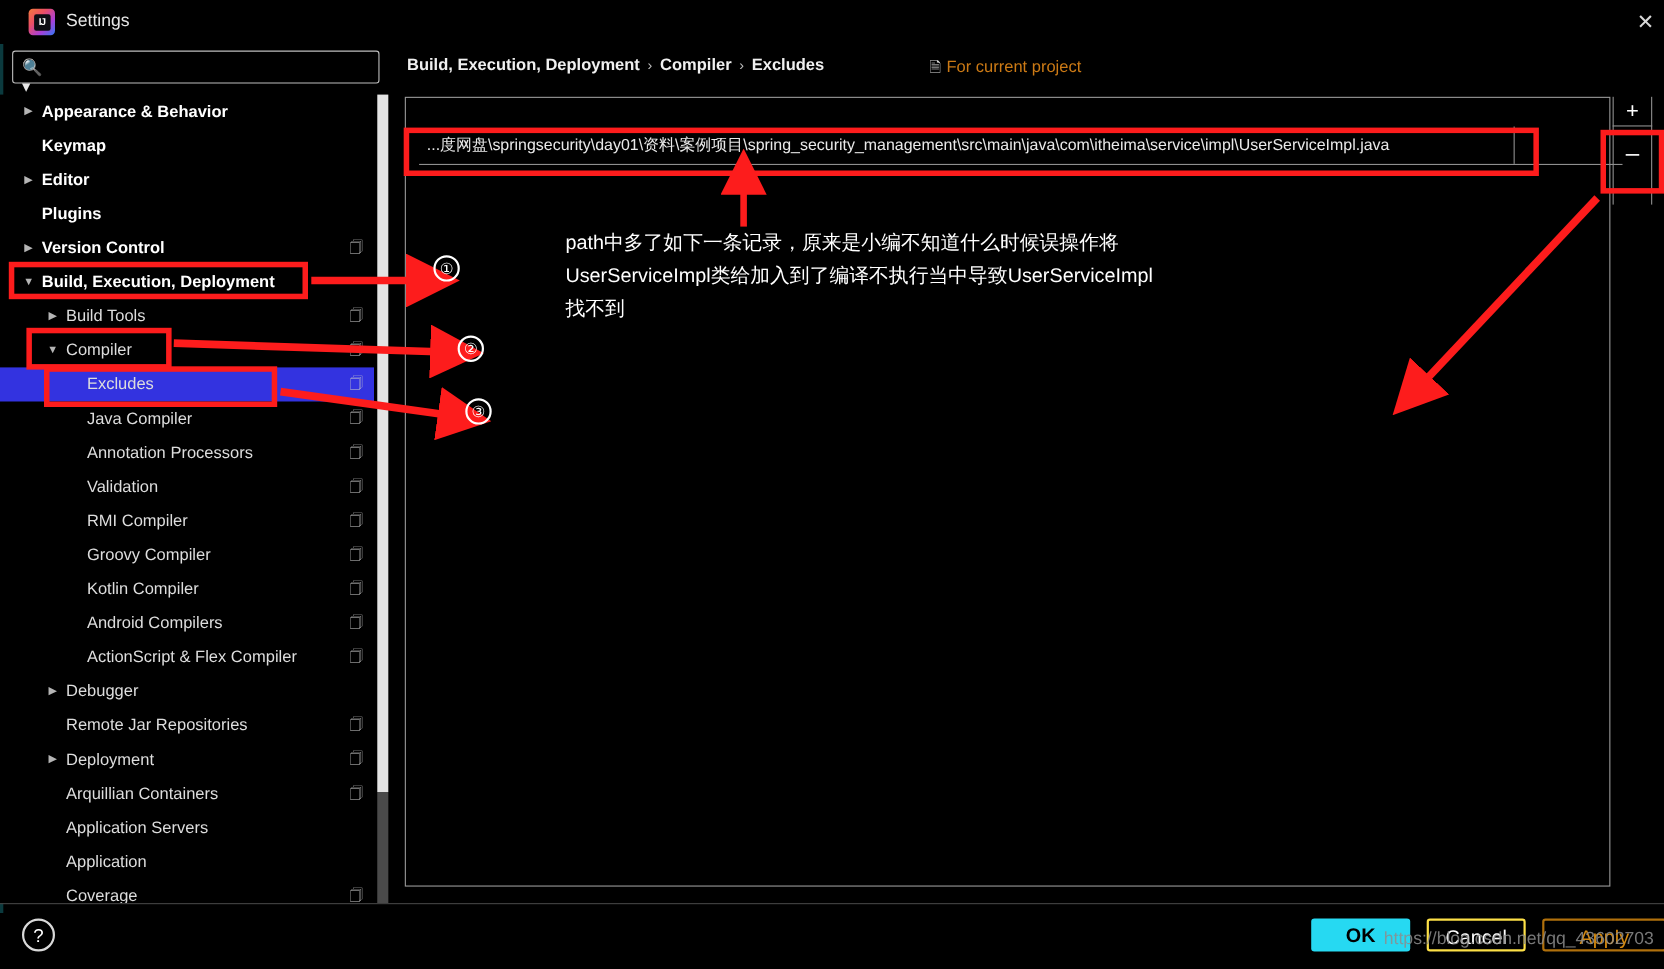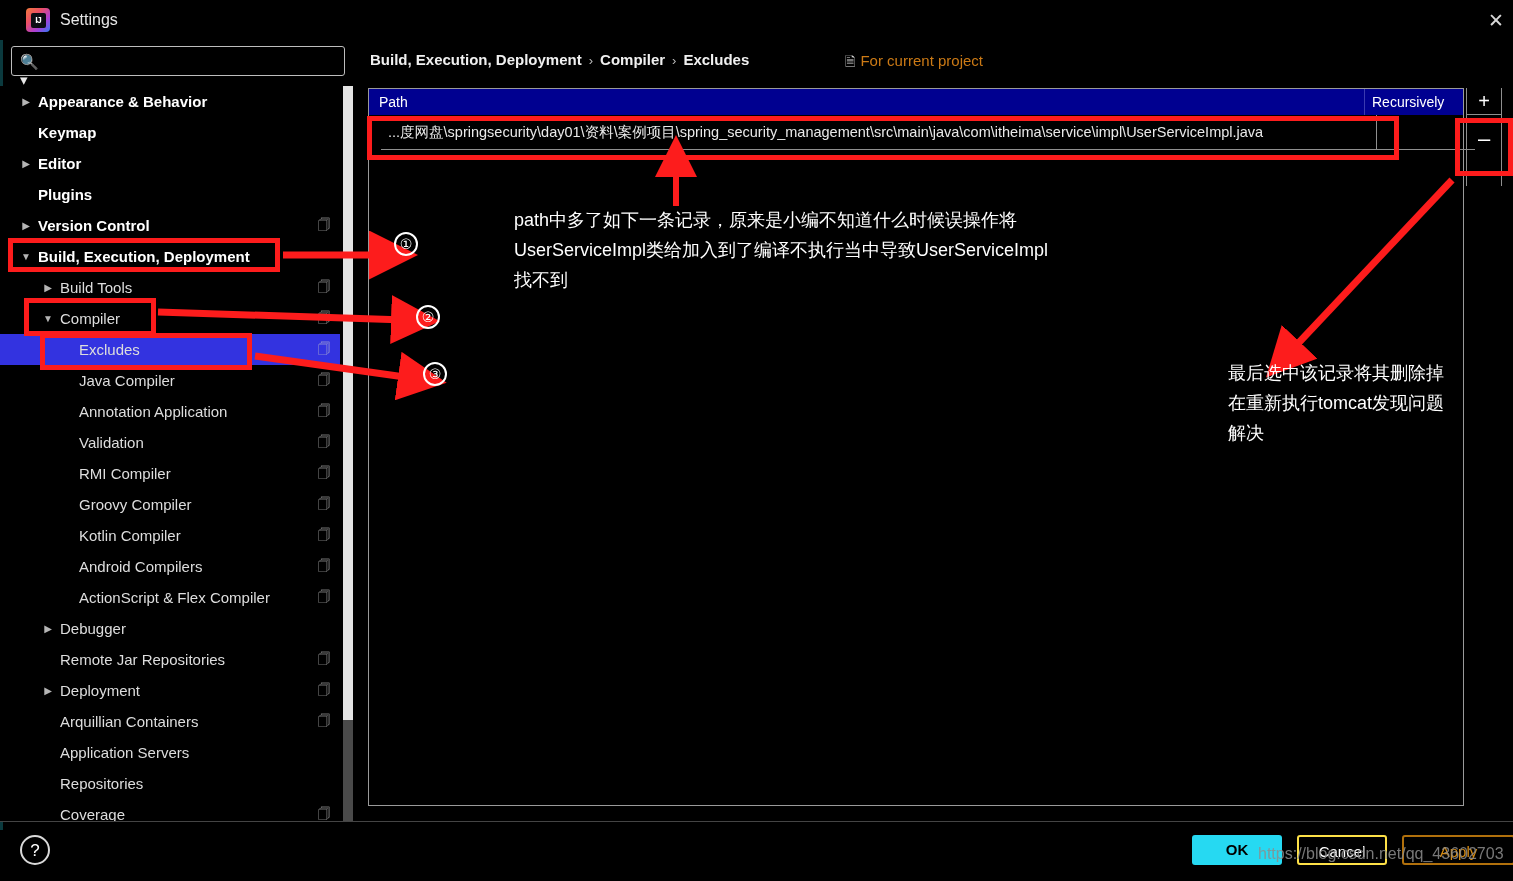--- a/index.html
+++ b/index.html
@@ -151,21 +151,21 @@
 
   
   .bottom-sep { position: absolute; left: 0; top: 821px; width: 1513px; height: 1px; background: #444; }
   .help-btn {
     position: absolute; left: 20px; top: 835px; width: 30px; height: 30px;
     border: 2px solid #d9d9d9; border-radius: 50%;
     color: #ffffff; font-size: 17px; line-height: 27px; text-align: center; cursor: pointer;
   }
   .btn {
     position: absolute; height: 30px; line-height: 30px; text-align: center;
-    font-size: 15px; cursor: pointer; border-radius: 3px;
+    font-size: 18px; cursor: pointer; border-radius: 3px;
   }
   .btn-ok { left: 1192px; top: 835px; width: 90px; background: #26d9f2; color: #000000; font-weight: bold; }
   .btn-cancel { left: 1297px; top: 835px; width: 90px; background: #000; color: #ffffff; border: 2px solid #fde047; }
   .btn-apply { left: 1402px; top: 835px; width: 113px; background: #000; color: #d68a10; border: 2px solid #b0700c; }
   .watermark {
     position: absolute; left: 1258px; top: 840px; height: 28px; line-height: 28px;
     color: #8d8d8d; font-size: 16px; white-space: nowrap; opacity: .85;
   }
   .cyan-edge { position: absolute; left: 0; top: 40px; width: 3px; height: 790px; background: #0b3a3e; }
 </style>
@@ -230,21 +230,21 @@
         <span class="lbl">Excludes</span>
         <span class="copy-ico">🗍</span>
       </div>
       <div class="tree-row d2">
         <span class="arrow"></span>
         <span class="lbl">Java Compiler</span>
         <span class="copy-ico">🗍</span>
       </div>
       <div class="tree-row d2">
         <span class="arrow"></span>
-        <span class="lbl">Annotation Application</span>
+        <span class="lbl">Annotation Processors</span>
         <span class="copy-ico">🗍</span>
       </div>
       <div class="tree-row d2">
         <span class="arrow"></span>
         <span class="lbl">Validation</span>
         <span class="copy-ico">🗍</span>
       </div>
       <div class="tree-row d2">
         <span class="arrow"></span>
         <span class="lbl">RMI Compiler</span>
@@ -288,42 +288,38 @@
         <span class="arrow"></span>
         <span class="lbl">Arquillian Containers</span>
         <span class="copy-ico">🗍</span>
       </div>
       <div class="tree-row d1">
         <span class="arrow"></span>
         <span class="lbl">Application Servers</span>
       </div>
       <div class="tree-row d1">
         <span class="arrow"></span>
-        <span class="lbl">Repositories</span>
+        <span class="lbl">Application</span>
       </div>
       <div class="tree-row d1">
         <span class="arrow"></span>
         <span class="lbl">Coverage</span>
         <span class="copy-ico">🗍</span>
       </div>
     </div>
   <div class="sb-track"></div>
   <div class="sb-thumb"></div>
   <div class="sb-thumb2"></div>
 
   <div class="breadcrumb" id="breadcrumb"><span>Build, Execution, Deployment</span><span class="sep">›</span><span>Compiler</span><span class="sep">›</span><span>Excludes</span></div>
   <div class="for-project">
     <span class="pico">🗎</span><span>For current project</span>
   </div>
 
   <div class="table-panel">
-    <div class="tbl-head">
-      <div class="th-path">Path</div>
-      <div class="th-rec">Recursively</div>
-    </div>
     <div class="tbl-row">
       <div class="cell-path">...度网盘\springsecurity\day01\资料\案例项目\spring_security_management\src\main\java\com\itheima\service\impl\UserServiceImpl.java</div>
       <div class="cell-rec"></div>
     </div>
   </div>
 
   <div class="tool-vline"></div>
   <div class="tool-vline2"></div>
   <div class="tool-col">
     <div class="tool-btn tool-add">+</div>
@@ -355,23 +351,20 @@
     <line x1="1452" y1="180" x2="1290" y2="352" stroke="#fd1c1c" stroke-width="7" marker-end="url(#ah)"></line>
   </svg>
 
   <div class="circ-num" style="left:394px; top:232px;">①</div>
   <div class="circ-num" style="left:416px; top:305px;">②</div>
   <div class="circ-num" style="left:423px; top:362px;">③</div>
 
   <div class="ann-text" style="left:514px; top:205px; width:640px;">path中多了如下一条记录，原来是小编不知道什么时候误操作将
 UserServiceImpl类给加入到了编译不执行当中导致UserServiceImpl
 找不到</div>
-  <div class="ann-text" style="left:1228px; top:358px; width:280px;">最后选中该记录将其删除掉
-在重新执行tomcat发现问题
-解决</div>
 
   <div class="bottom-sep"></div>
   <div class="help-btn">?</div>
   <div class="btn btn-ok">OK</div>
   <div class="btn btn-cancel">Cancel</div>
   <div class="btn btn-apply">Apply</div>
   <div class="watermark">https://blog.csdn.net/qq_43602703</div>
 
 </div>
 

